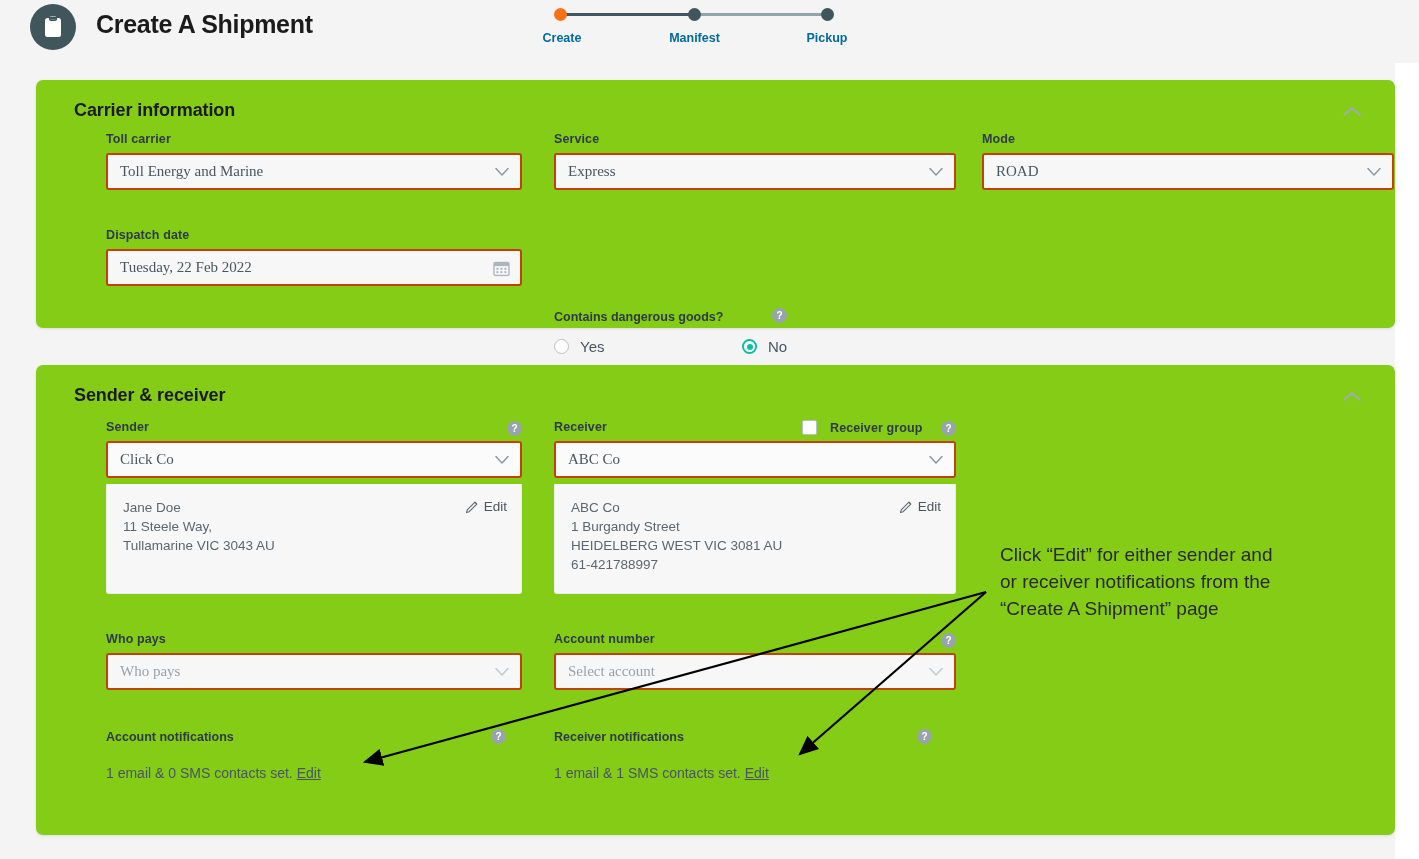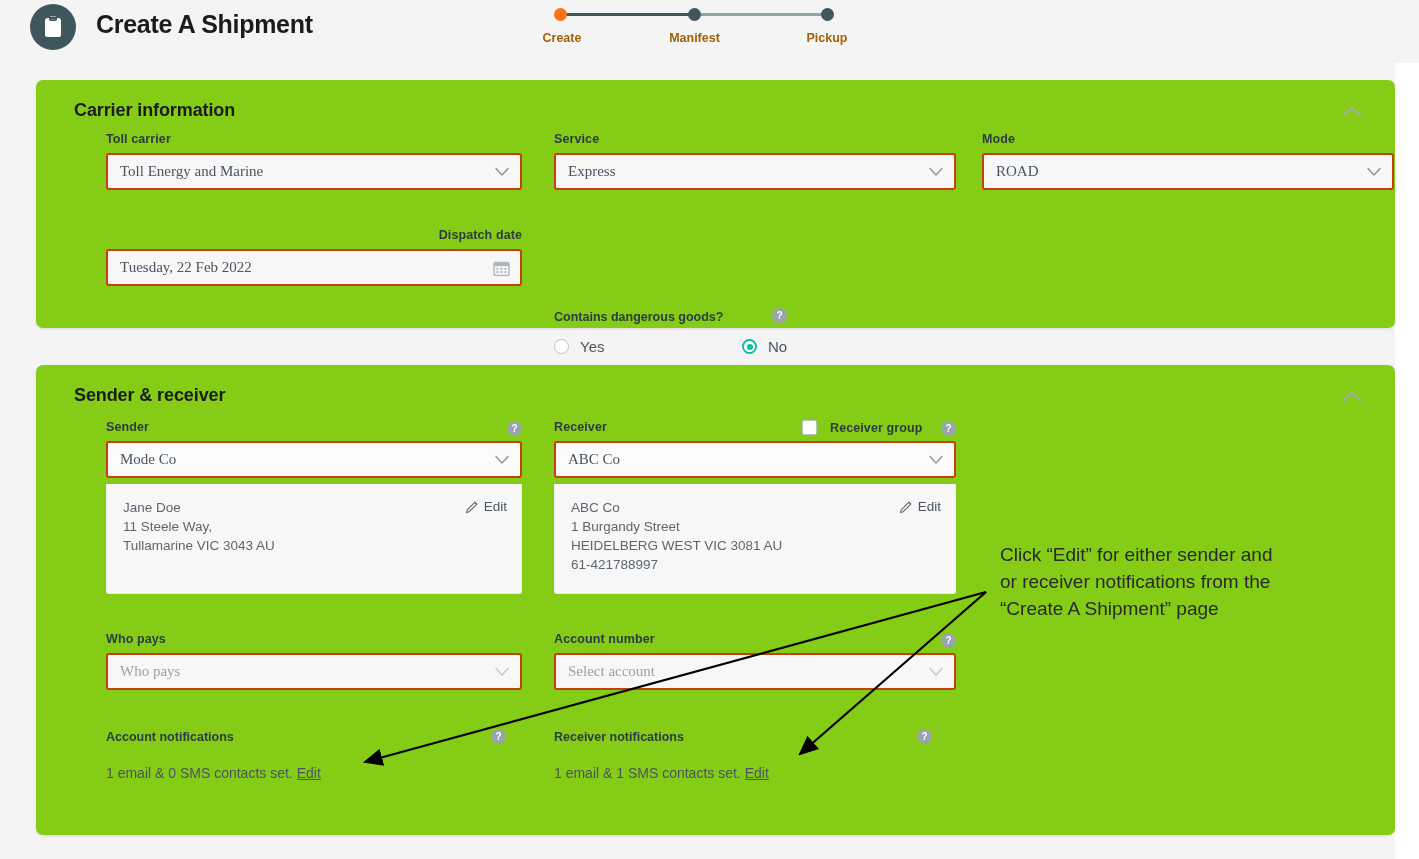--- a/index.html
+++ b/index.html
@@ -50,21 +50,21 @@
   .stepper .dot {
     position:absolute; top:3px; width:13px; height:13px; border-radius:50%;
     background:#41555d;
   }
   .stepper .dot.current { background:#f97316; }
   .stepper .dot.d1 { left:6px; }
   .stepper .dot.d2 { left:140px; }
   .stepper .dot.d3 { left:273px; }
   .stepper .lbl {
     position:absolute; top:26px; font-size:12.5px; font-weight:bold;
-    color:#a16207; white-space:nowrap;
+    color:#0369a1; white-space:nowrap;
   }
   .stepper .lbl.l1 { left:-16px; width:60px; text-align:center; }
   .stepper .lbl.l2 { left:109px; width:75px; text-align:center; }
   .stepper .lbl.l3 { left:248px; width:62px; text-align:center; }
 
   
   .card {
     position:absolute; left:36px; width:1359px;
     background:#84cc16; border-radius:7px;
     box-shadow:0 1px 3px rgba(0,0,0,0.10);
@@ -231,21 +231,21 @@
   <div class="field" style="left:946px; top:52px; width:412px;">
     <span class="field-label">Mode</span>
     <div class="control">
       <span>ROAD</span>
       <svg class="chev" viewBox="0 0 14 9">
         <polyline points="1,1 7,7.5 13,1" fill="none" stroke="#8d99a3" stroke-width="1.5" stroke-linecap="round" stroke-linejoin="round"></polyline>
       </svg>
     </div>
   </div>
 
-  <div class="field" style="left:70px; top:148px; width:416px;text-align:right;">
+  <div class="field" style="left:70px; top:148px; width:416px;">
     <span class="field-label">Dispatch date</span>
     <div class="control">
       <span>Tuesday, 22 Feb 2022</span>
       <svg class="cal-icon" width="17" height="17" viewBox="0 0 17 17">
         <rect x="1" y="3" width="15" height="13" rx="1.5" fill="none" stroke="#aeb6bd" stroke-width="1.4"></rect>
         <rect x="1" y="3" width="15" height="3.6" fill="#aeb6bd"></rect>
         <g fill="#aeb6bd">
           <rect x="3.4" y="8.3" width="2" height="2"></rect>
             <rect x="7.4" y="8.3" width="2" height="2"></rect>
           <rect x="11.4" y="8.3" width="2" height="2"></rect>
@@ -279,21 +279,21 @@
   <div class="collapse-btn">
     <svg width="26" height="20" viewBox="0 0 26 20">
       <polyline points="5,13 13,6 21,13" fill="none" stroke="#9fadb5" stroke-width="2.1" stroke-linecap="round" stroke-linejoin="round"></polyline>
     </svg>
   </div>
 
   <div class="field" style="left:70px; top:55px; width:416px;">
     <span class="field-label">Sender</span>
     <span class="help" style="left:401px; top:1px;">?</span>
     <div class="control" style="background:#fbfbfb;">
-      <span>Mode Co</span>
+      <span>Click Co</span>
       <svg class="chev" viewBox="0 0 14 9">
         <polyline points="1,1 7,7.5 13,1" fill="none" stroke="#8d99a3" stroke-width="1.5" stroke-linecap="round" stroke-linejoin="round"></polyline>
       </svg>
     </div>
   </div>
 
   <div class="addr" style="left:70px; top:119px; width:416px; height:110px;">
     <div class="edit">
       <svg width="14" height="14" viewBox="0 0 14 14">
         <path d="M1.5 12.5 L2.3 9.8 L9.9 2.2 L11.8 4.1 L4.2 11.7 Z" fill="none" stroke="#5d666f" stroke-width="1.1" stroke-linejoin="round"></path>

